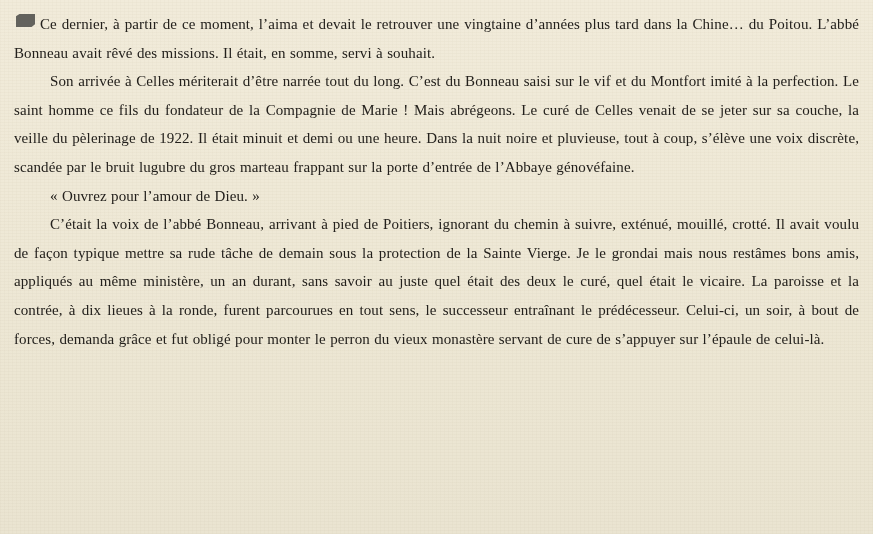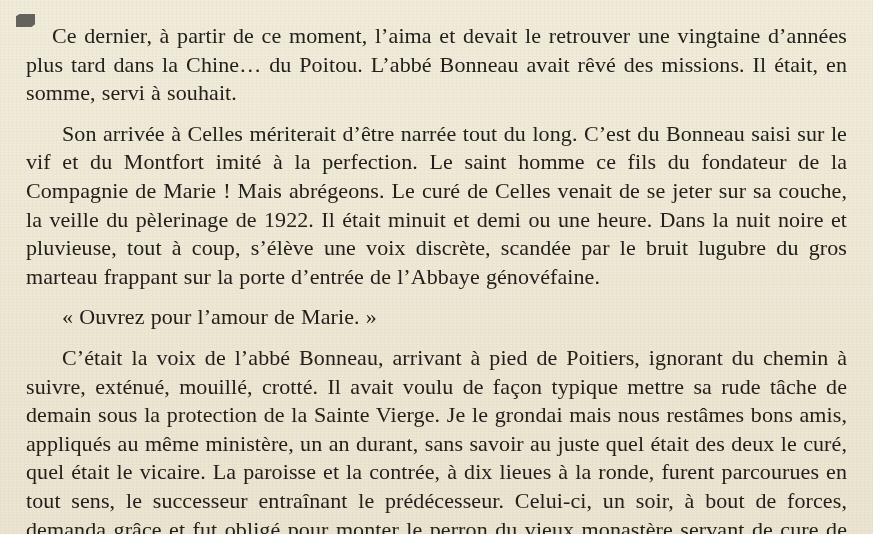--- a/index.html
+++ b/index.html
@@ -31,22 +31,22 @@
       repeating-linear-gradient(0deg, rgba(150,140,110,0.045) 0px, rgba(150,140,110,0.045) 1px, rgba(255,255,255,0) 1px, rgba(255,255,255,0) 3px),
       repeating-linear-gradient(90deg, rgba(150,140,110,0.035) 0px, rgba(150,140,110,0.035) 1px, rgba(255,255,255,0) 1px, rgba(255,255,255,0) 4px);
     mix-blend-mode: multiply;
     opacity: 0.75;
   }
   .col {
     position: relative;
     z-index: 2;
   }
   p {
-    margin: 12px;
-    font-size: 22px;
+    margin: 0;
+    font-size: 15px;
     line-height: 28.6px;
     color: #23201c;
     text-align: justify;
     text-justify: inter-word;
     letter-spacing: 0.1px;
     word-spacing: 0.5px;
     text-indent: 36px;
     font-family: "Liberation Serif", serif;
   }
   p.first {
@@ -69,17 +69,17 @@
 
 <div id="page">
 
   <div id="grain"></div>
 
   <span class="marker"></span>
 
   <div class="col">
     <p class="first">Ce dernier, à partir de ce moment, l’aima et devait le retrouver une vingtaine d’années plus tard dans la Chine… du Poitou. L’abbé Bonneau avait rêvé des missions. Il était, en somme, servi à souhait.</p>
     <p>Son arrivée à Celles mériterait d’être narrée tout du long. C’est du Bonneau saisi sur le vif et du Montfort imité à la perfection. Le saint homme ce fils du fondateur de la Compagnie de Marie ! Mais abrégeons. Le curé de Celles venait de se jeter sur sa couche, la veille du pèlerinage de 1922. Il était minuit et demi ou une heure. Dans la nuit noire et pluvieuse, tout à coup, s’élève une voix discrète, scandée par le bruit lugubre du gros marteau frappant sur la porte d’entrée de l’Abbaye génovéfaine.</p>
-    <p>« Ouvrez pour l’amour de Marie. »</p>
+    <p>« Ouvrez pour l’amour de Dieu. »</p>
     <p>C’était la voix de l’abbé Bonneau, arrivant à pied de Poitiers, ignorant du chemin à suivre, exténué, mouillé, crotté. Il avait voulu de façon typique mettre sa rude tâche de demain sous la protection de la Sainte Vierge. Je le grondai mais nous restâmes bons amis, appliqués au même ministère, un an durant, sans savoir au juste quel était des deux le curé, quel était le vicaire. La paroisse et la contrée, à dix lieues à la ronde, furent parcourues en tout sens, le successeur entraînant le prédécesseur. Celui-ci, un soir, à bout de forces, demanda grâce et fut obligé pour monter le perron du vieux monastère servant de cure de s’appuyer sur l’épaule de celui-là.</p>
   </div>
 
 </div>
 
 </body></html>

